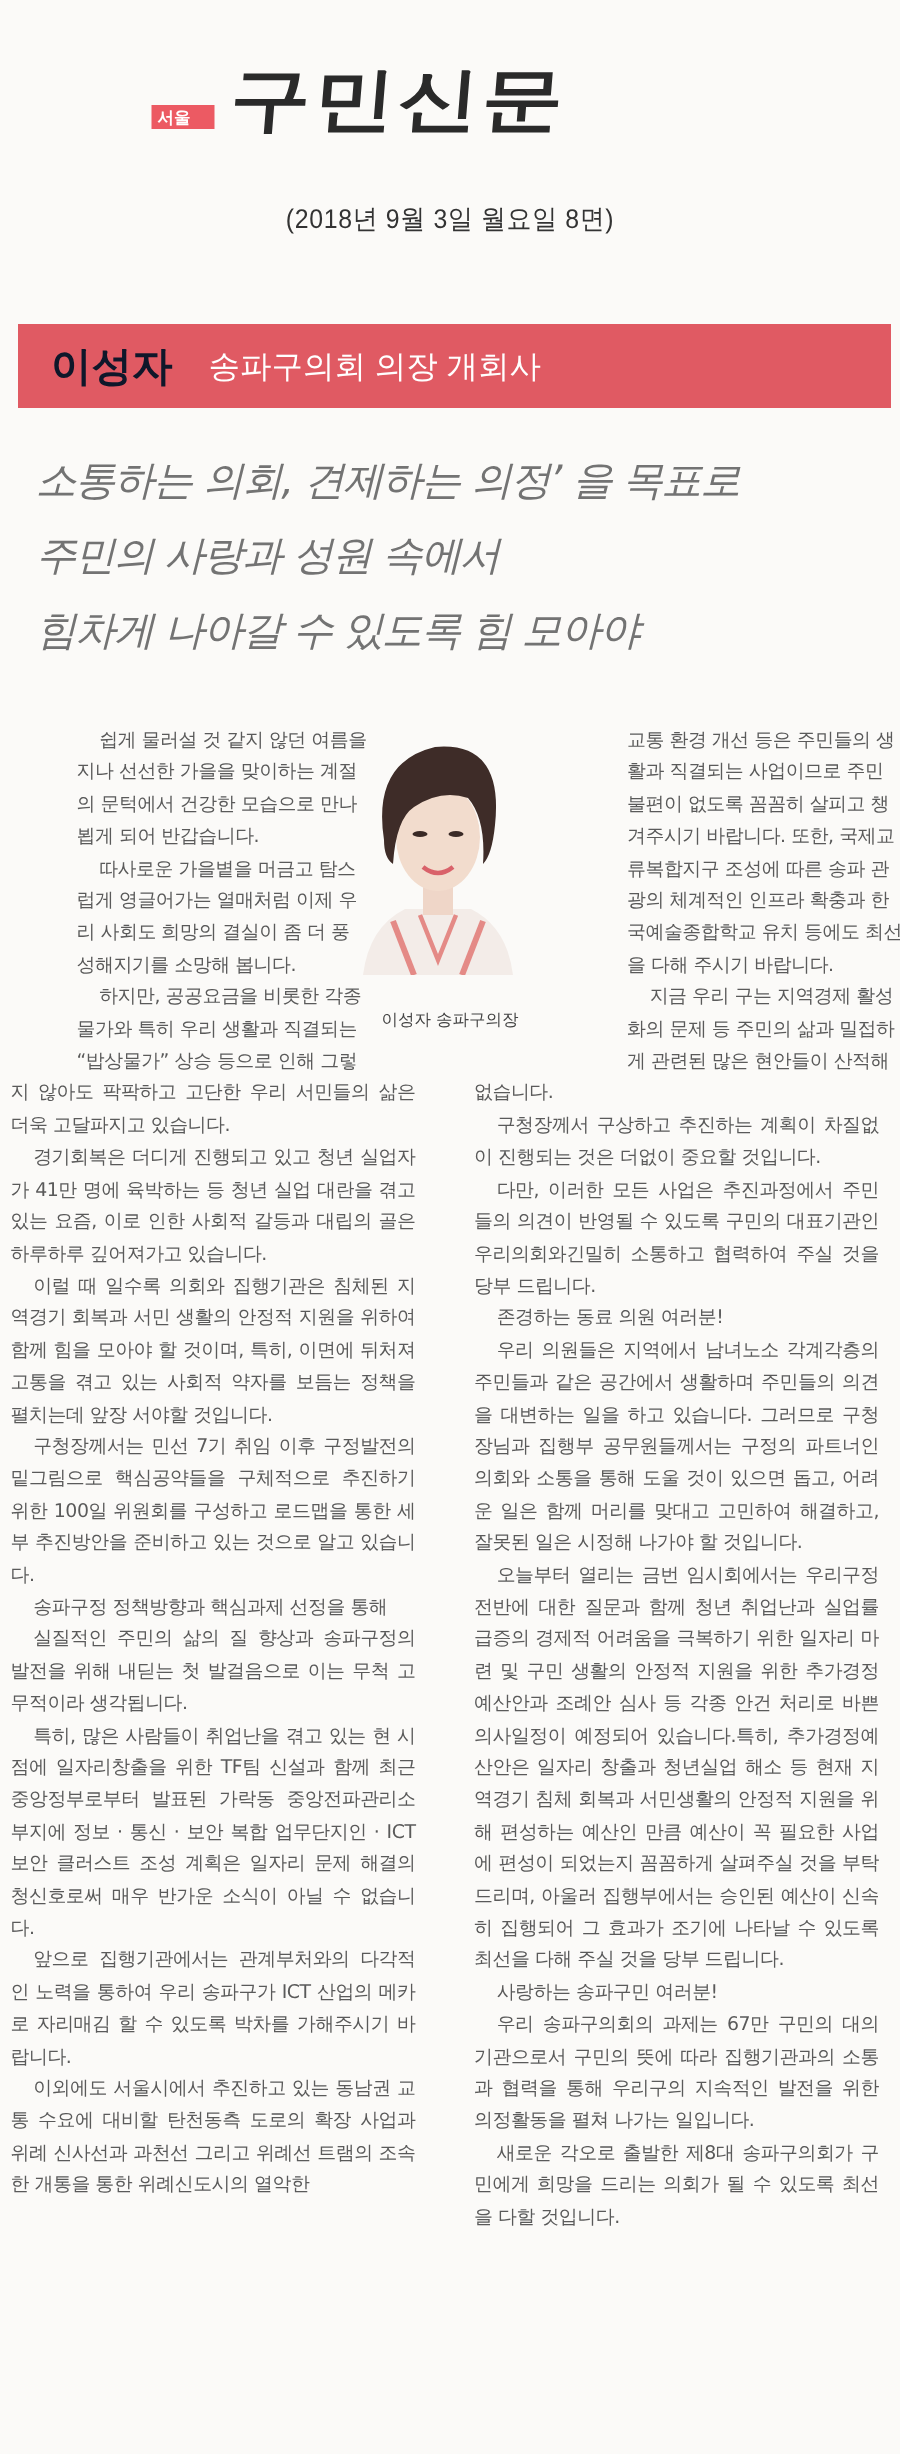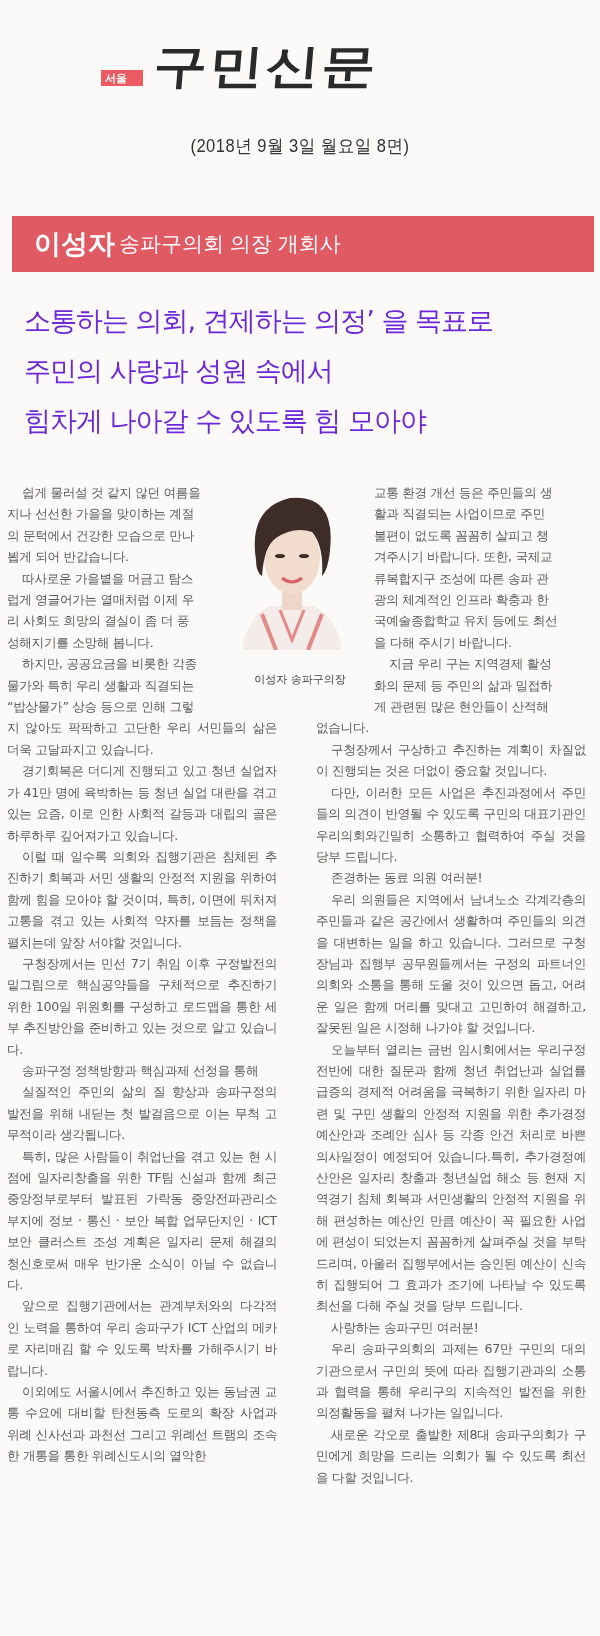--- a/index.html
+++ b/index.html
@@ -26,51 +26,51 @@
       position: absolute; left: 0; top: 134px; width: 600px; text-align: center;
       font-family: "Liberation Sans", sans-serif;
       font-size: 18px; color: #333; letter-spacing: 0.5px;
       transform: scaleX(0.92);
     }
     .banner {
       position: absolute; left: 12px; top: 216px; width: 582px; height: 56px;
       background: #e05a63; display: flex; align-items: center;
     }
     .banner .name {
-      margin-left: 22px; color: #ffffff; font-weight: bold; font-size: 27px;
+      margin-left: 22px; color: #0f172a; font-weight: bold; font-size: 27px;
       font-family: "Liberation Sans", sans-serif;
     }
     .banner .role {
-      margin-left: 4px; color: #fff; font-size: 21px;
+      margin-left: 24px; color: #fff; font-size: 21px;
       font-family: "Liberation Sans", sans-serif;
     }
     .headline {
       position: absolute; left: 24px; top: 296px; width: 570px;
-      font-size: 27px; line-height: 50px; color: #6d28d9;
-      font-family: "DejaVu Sans", sans-serif; letter-spacing: -1px;
+      font-size: 27px; line-height: 50px; color: #737373;
+      font-family: "DejaVu Sans", sans-serif; letter-spacing: -1px; font-style: italic;
     }
     .headline div { white-space: nowrap; }
     .col {
       position: absolute; font-size: 12.6px; line-height: 21.4px; color: #5a5a5a;
       letter-spacing: -0.3px;
     }
     .col p { margin: 0; text-indent: 1.2em; text-align: justify; }
     .col p.noindent { text-indent: 0; }
     .col-left { left: 7px; top: 482px; width: 270px; }
     .col-left .narrow { width: 210px; }
     .col-right { left: 316px; top: 482px; width: 270px; }
     .col-right .narrow { width: 212px; margin-left: 58px; }
     .photo {
       position: absolute; left: 232px; top: 480px; width: 120px; height: 170px;
     }
     .caption {
       position: absolute; left: 240px; top: 672px; width: 120px; text-align: center;
       font-size: 11px; color: #444;
     }
-    .line { display: block; white-space: nowrap; }
+    .line { display: block; white-space: nowrap; margin-left: 44px; }
   </style>
 </head>
 <body>
 
 <div class="masthead">
   <span class="region-badge">서울</span>
   <span class="paper-name">구민신문</span>
 </div>
 <div class="dateline">(2018년 9월 3일 월요일 8면)</div>
 
@@ -111,21 +111,21 @@
     <span class="line" style="text-indent:1.2em">따사로운 가을볕을 머금고 탐스</span>
     <span class="line">럽게 영글어가는 열매처럼 이제 우</span>
     <span class="line">리 사회도 희망의 결실이 좀 더 풍</span>
     <span class="line">성해지기를 소망해 봅니다.</span>
     <span class="line" style="text-indent:1.2em">하지만, 공공요금을 비롯한 각종</span>
     <span class="line">물가와 특히 우리 생활과 직결되는</span>
     <span class="line">“밥상물가” 상승 등으로 인해 그렇</span>
   </div>
   <p class="noindent">지 않아도 팍팍하고 고단한 우리 서민들의 삶은 더욱 고달파지고 있습니다.</p>
   <p>경기회복은 더디게 진행되고 있고 청년 실업자가 41만 명에 육박하는 등 청년 실업 대란을 겪고 있는 요즘, 이로 인한 사회적 갈등과 대립의 골은 하루하루 깊어져가고 있습니다.</p>
-  <p>이럴 때 일수록 의회와 집행기관은 침체된 추진하기 회복과 서민 생활의 안정적 지원을 위하여 함께 힘을 모아야 할 것이며, 특히, 이면에 뒤처져 고통을 겪고 있는 사회적 약자를 보듬는 정책을 펼치는데 앞장 서야할 것입니다.</p>
+  <p>이럴 때 일수록 의회와 집행기관은 침체된 지역경기 회복과 서민 생활의 안정적 지원을 위하여 함께 힘을 모아야 할 것이며, 특히, 이면에 뒤처져 고통을 겪고 있는 사회적 약자를 보듬는 정책을 펼치는데 앞장 서야할 것입니다.</p>
   <p>구청장께서는 민선 7기 취임 이후 구정발전의 밑그림으로 핵심공약들을 구체적으로 추진하기 위한 100일 위원회를 구성하고 로드맵을 통한 세부 추진방안을 준비하고 있는 것으로 알고 있습니다.</p>
   <p>송파구정 정책방향과 핵심과제 선정을 통해</p>
   <p>실질적인 주민의 삶의 질 향상과 송파구정의 발전을 위해 내딛는 첫 발걸음으로 이는 무척 고무적이라 생각됩니다.</p>
   <p>특히, 많은 사람들이 취업난을 겪고 있는 현 시점에 일자리창출을 위한 TF팀 신설과 함께 최근 중앙정부로부터 발표된 가락동 중앙전파관리소 부지에 정보 · 통신 · 보안 복합 업무단지인 · ICT보안 클러스트 조성 계획은 일자리 문제 해결의 청신호로써 매우 반가운 소식이 아닐 수 없습니다.</p>
   <p>앞으로 집행기관에서는 관계부처와의 다각적인 노력을 통하여 우리 송파구가 ICT 산업의 메카로 자리매김 할 수 있도록 박차를 가해주시기 바랍니다.</p>
   <p>이외에도 서울시에서 추진하고 있는 동남권 교통 수요에 대비할 탄천동측 도로의 확장 사업과 위례 신사선과 과천선 그리고 위례선 트램의 조속한 개통을 통한 위례신도시의 열악한</p>
 </div>
 
 <div class="col col-right">
   <div class="narrow">

